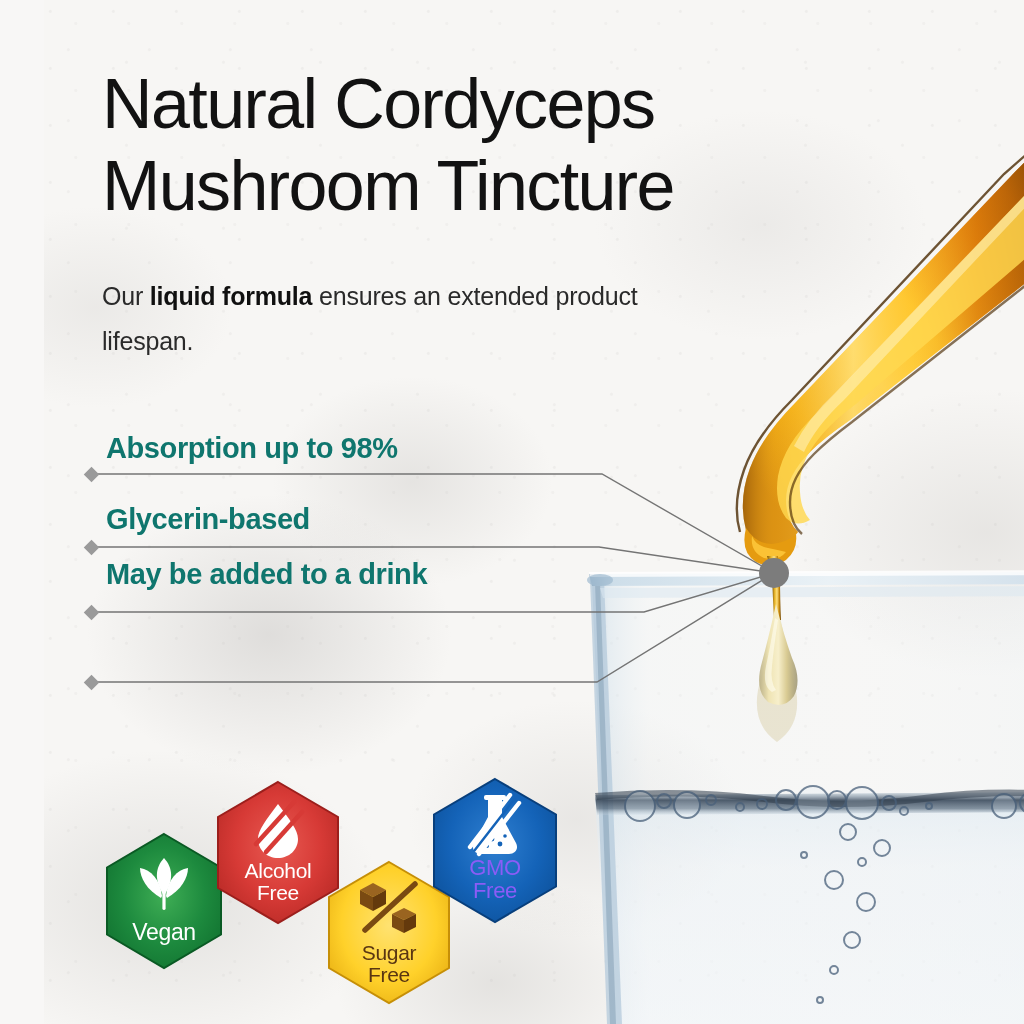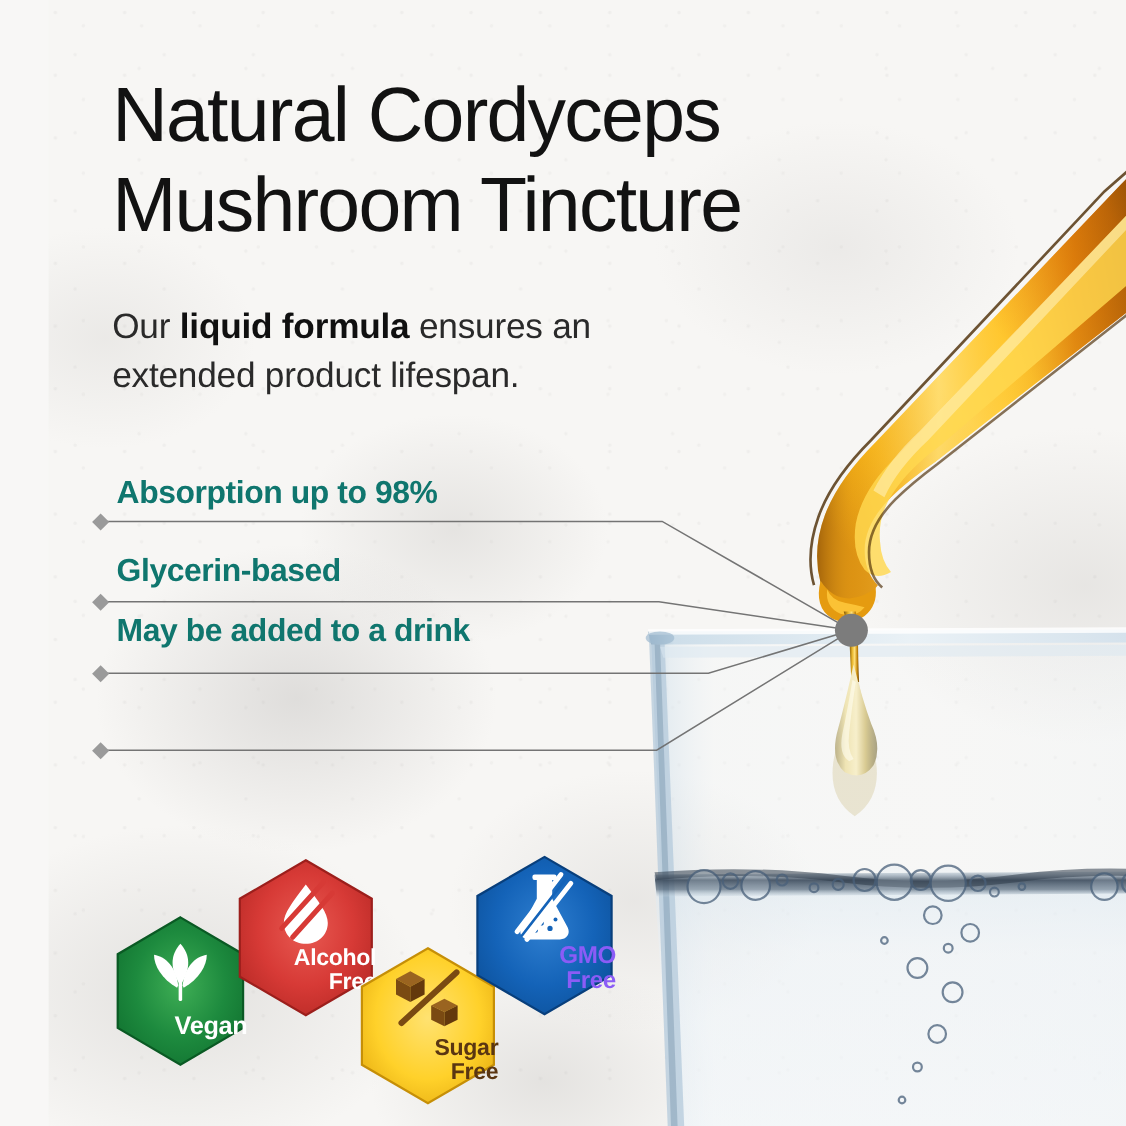--- a/index.html
+++ b/index.html
@@ -45,21 +45,21 @@
     position:absolute;left:58px;top:63px;
     width:760px;
     font-size:70px;line-height:82px;
     font-weight:400;letter-spacing:-1.6px;
     color:#121212;
     white-space:pre-line;
   }
   .subtitle{
     position:absolute;left:58px;top:274px;
     width:560px;
-    font-size:32px;line-height:45px;
+    font-size:25px;line-height:45px;
     font-weight:400;letter-spacing:-.2px;
     color:#2a2a2a;
   }
   .subtitle .strong{font-weight:700;color:#101010;}
 
   
   .feature{
     position:absolute;left:62px;
     font-size:29px;font-weight:700;letter-spacing:-.4px;
     color:#0f766e;white-space:nowrap;
@@ -78,22 +78,22 @@
   .layer.lines{pointer-events:none;}
 
   
   .badge{
     position:absolute;
     width:118px;height:134px;
   }
   .badge .hexwrap{position:absolute;inset:0;}
   .badge-label{
     position:absolute;left:0;right:0;
-    text-align:right;
-    font-weight:700;
+    text-align:center;
+    font-weight:400;
     line-height:1.02;
     letter-spacing:-.3px;
     pointer-events:none;
   }
   .b-vegan{left:59px;top:832px;width:122px;height:138px;}
   .b-alcohol{left:170px;top:780px;width:128px;height:145px;}
   .b-sugar{left:281px;top:860px;width:128px;height:145px;}
   .b-gmo{left:386px;top:777px;width:130px;height:147px;}
 
   .lbl-vegan{bottom:26px;font-size:23px;color:#fff;}

